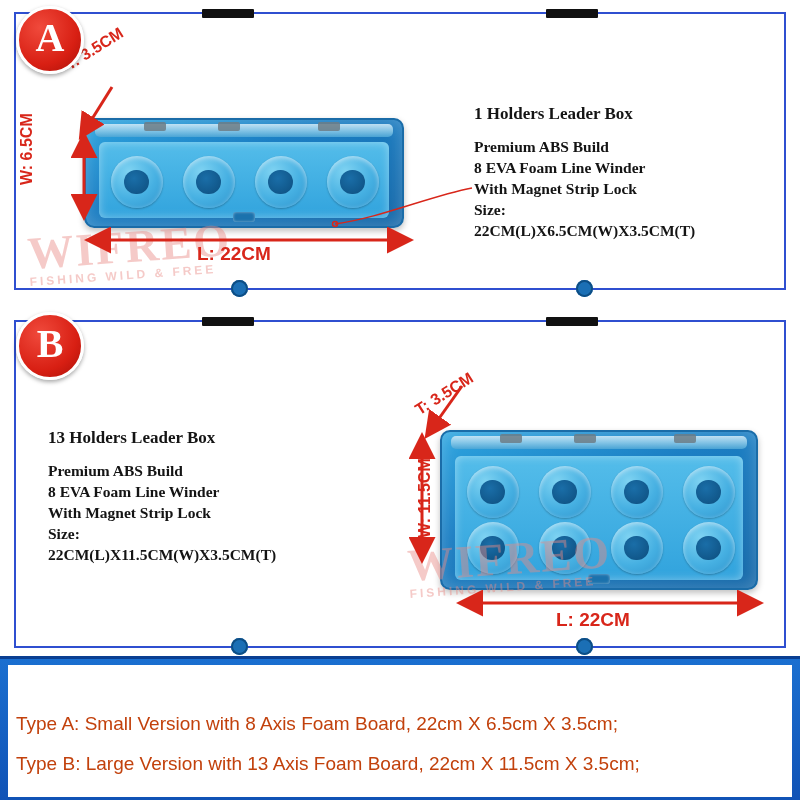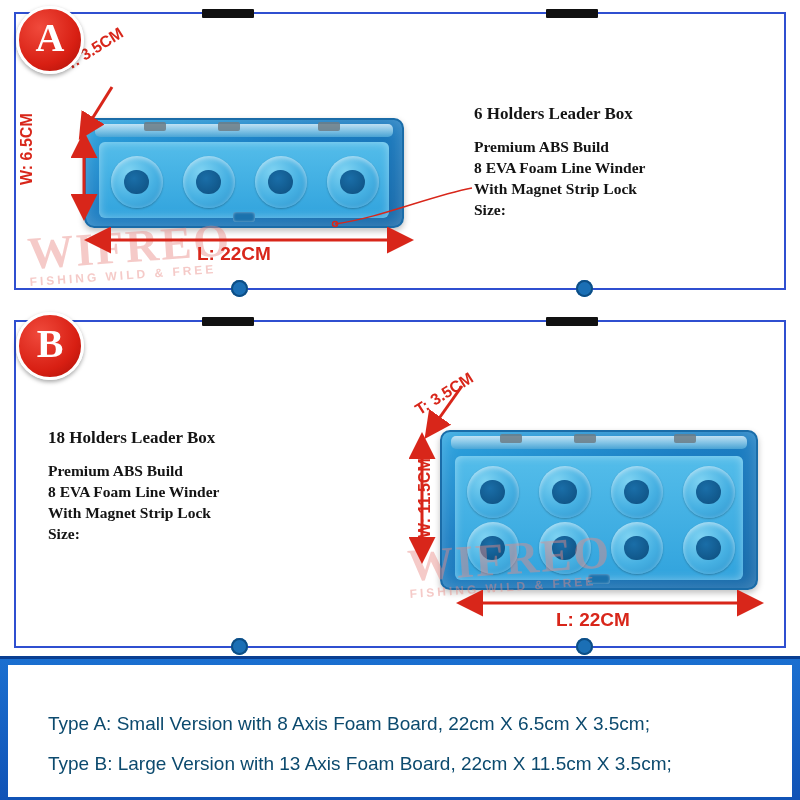--- a/index.html
+++ b/index.html
@@ -238,23 +238,22 @@
     font-family: "Liberation Sans", sans-serif;
     font-size: 26px;
     font-weight: bold;
     color: #111111;
   }
   .bottom-line {
     position: absolute;
     left: 8px;
     font-family: "Liberation Sans", sans-serif;
     font-size: 19px;
-    color: #0c4a6e;
+    color: #c2410c;
     white-space: nowrap;
-    margin-left: 32px;
   }
   #bottom-line-1 { top: 48px; }
   #bottom-line-2 { top: 88px; }
 
   
   #pointer-line { position: absolute; left: 0; top: 0; z-index: 22; overflow: visible; }
 </style>
 </head>
 <body>
 
@@ -305,25 +304,26 @@
   <div class="dim-label" style="left:62px; top:40px; font-size:16px; transform:rotate(-32deg);">T: 3.5CM</div>
   <div class="dim-label" style="left:18px; top:185px; font-size:16px; transform:rotate(-90deg); transform-origin:left top;">W: 6.5CM</div>
   <div class="dim-label" style="left:197px; top:243px; font-size:19px;">L: 22CM</div>
 
   <svg id="pointer-line" width="800" height="800">
     <path d="M472,188 C430,196 380,218 335,224" stroke="#d8261a" stroke-width="1.4" fill="none"></path>
     <circle cx="335" cy="224" r="2.5" fill="none" stroke="#d8261a" stroke-width="1.4"></circle>
   </svg>
 
   <div class="spec" id="spec-a">
-    <div class="title">6 Holders Leader Box</div>
+    <div class="title">1 Holders Leader Box</div>
     <div class="line">Premium ABS Build</div>
     <div class="line">8 EVA Foam Line Winder</div>
     <div class="line">With Magnet Strip Lock</div>
     <div class="line">Size:</div>
+    <div class="line">22CM(L)X6.5CM(W)X3.5CM(T)</div>
   </div>
 
   <div class="watermark" id="wm-a">
     <div class="wm-main">WIFREO</div>
     <div class="wm-sub">FISHING WILD &amp; FREE</div>
   </div>
 
   <div class="panel" id="panel-b">
     <div class="clip" style="left:186px; top:-5px;"></div>
     <div class="clip" style="left:530px; top:-5px;"></div>
@@ -360,25 +360,26 @@
     <line x1="22" y1="60" x2="22" y2="180" stroke="#d8261a" stroke-width="3" marker-start="url(#arrRedStart)" marker-end="url(#arrRed)"></line>
 
     <line x1="62" y1="225" x2="358" y2="225" stroke="#d8261a" stroke-width="3" marker-start="url(#arrRedStart)" marker-end="url(#arrRed)"></line>
   </svg>
 
   <div class="dim-label" style="left:412px; top:385px; font-size:16px; transform:rotate(-32deg);">T: 3.5CM</div>
   <div class="dim-label" style="left:416px; top:538px; font-size:16px; transform:rotate(-90deg); transform-origin:left top;">W: 11.5CM</div>
   <div class="dim-label" style="left:556px; top:609px; font-size:19px;">L: 22CM</div>
 
   <div class="spec" id="spec-b">
-    <div class="title">18 Holders Leader Box</div>
+    <div class="title">13 Holders Leader Box</div>
     <div class="line">Premium ABS Build</div>
     <div class="line">8 EVA Foam Line Winder</div>
     <div class="line">With Magnet Strip Lock</div>
     <div class="line">Size:</div>
+    <div class="line">22CM(L)X11.5CM(W)X3.5CM(T)</div>
   </div>
 
   <div class="watermark" id="wm-b">
     <div class="wm-main">WIFREO</div>
     <div class="wm-sub">FISHING WILD &amp; FREE</div>
   </div>
 
   <div id="bottom-bar">
     <div id="bottom-inner">
       <div class="bottom-line" id="bottom-line-1">Type A: Small Version with 8 Axis Foam Board, 22cm X 6.5cm X 3.5cm;</div>

